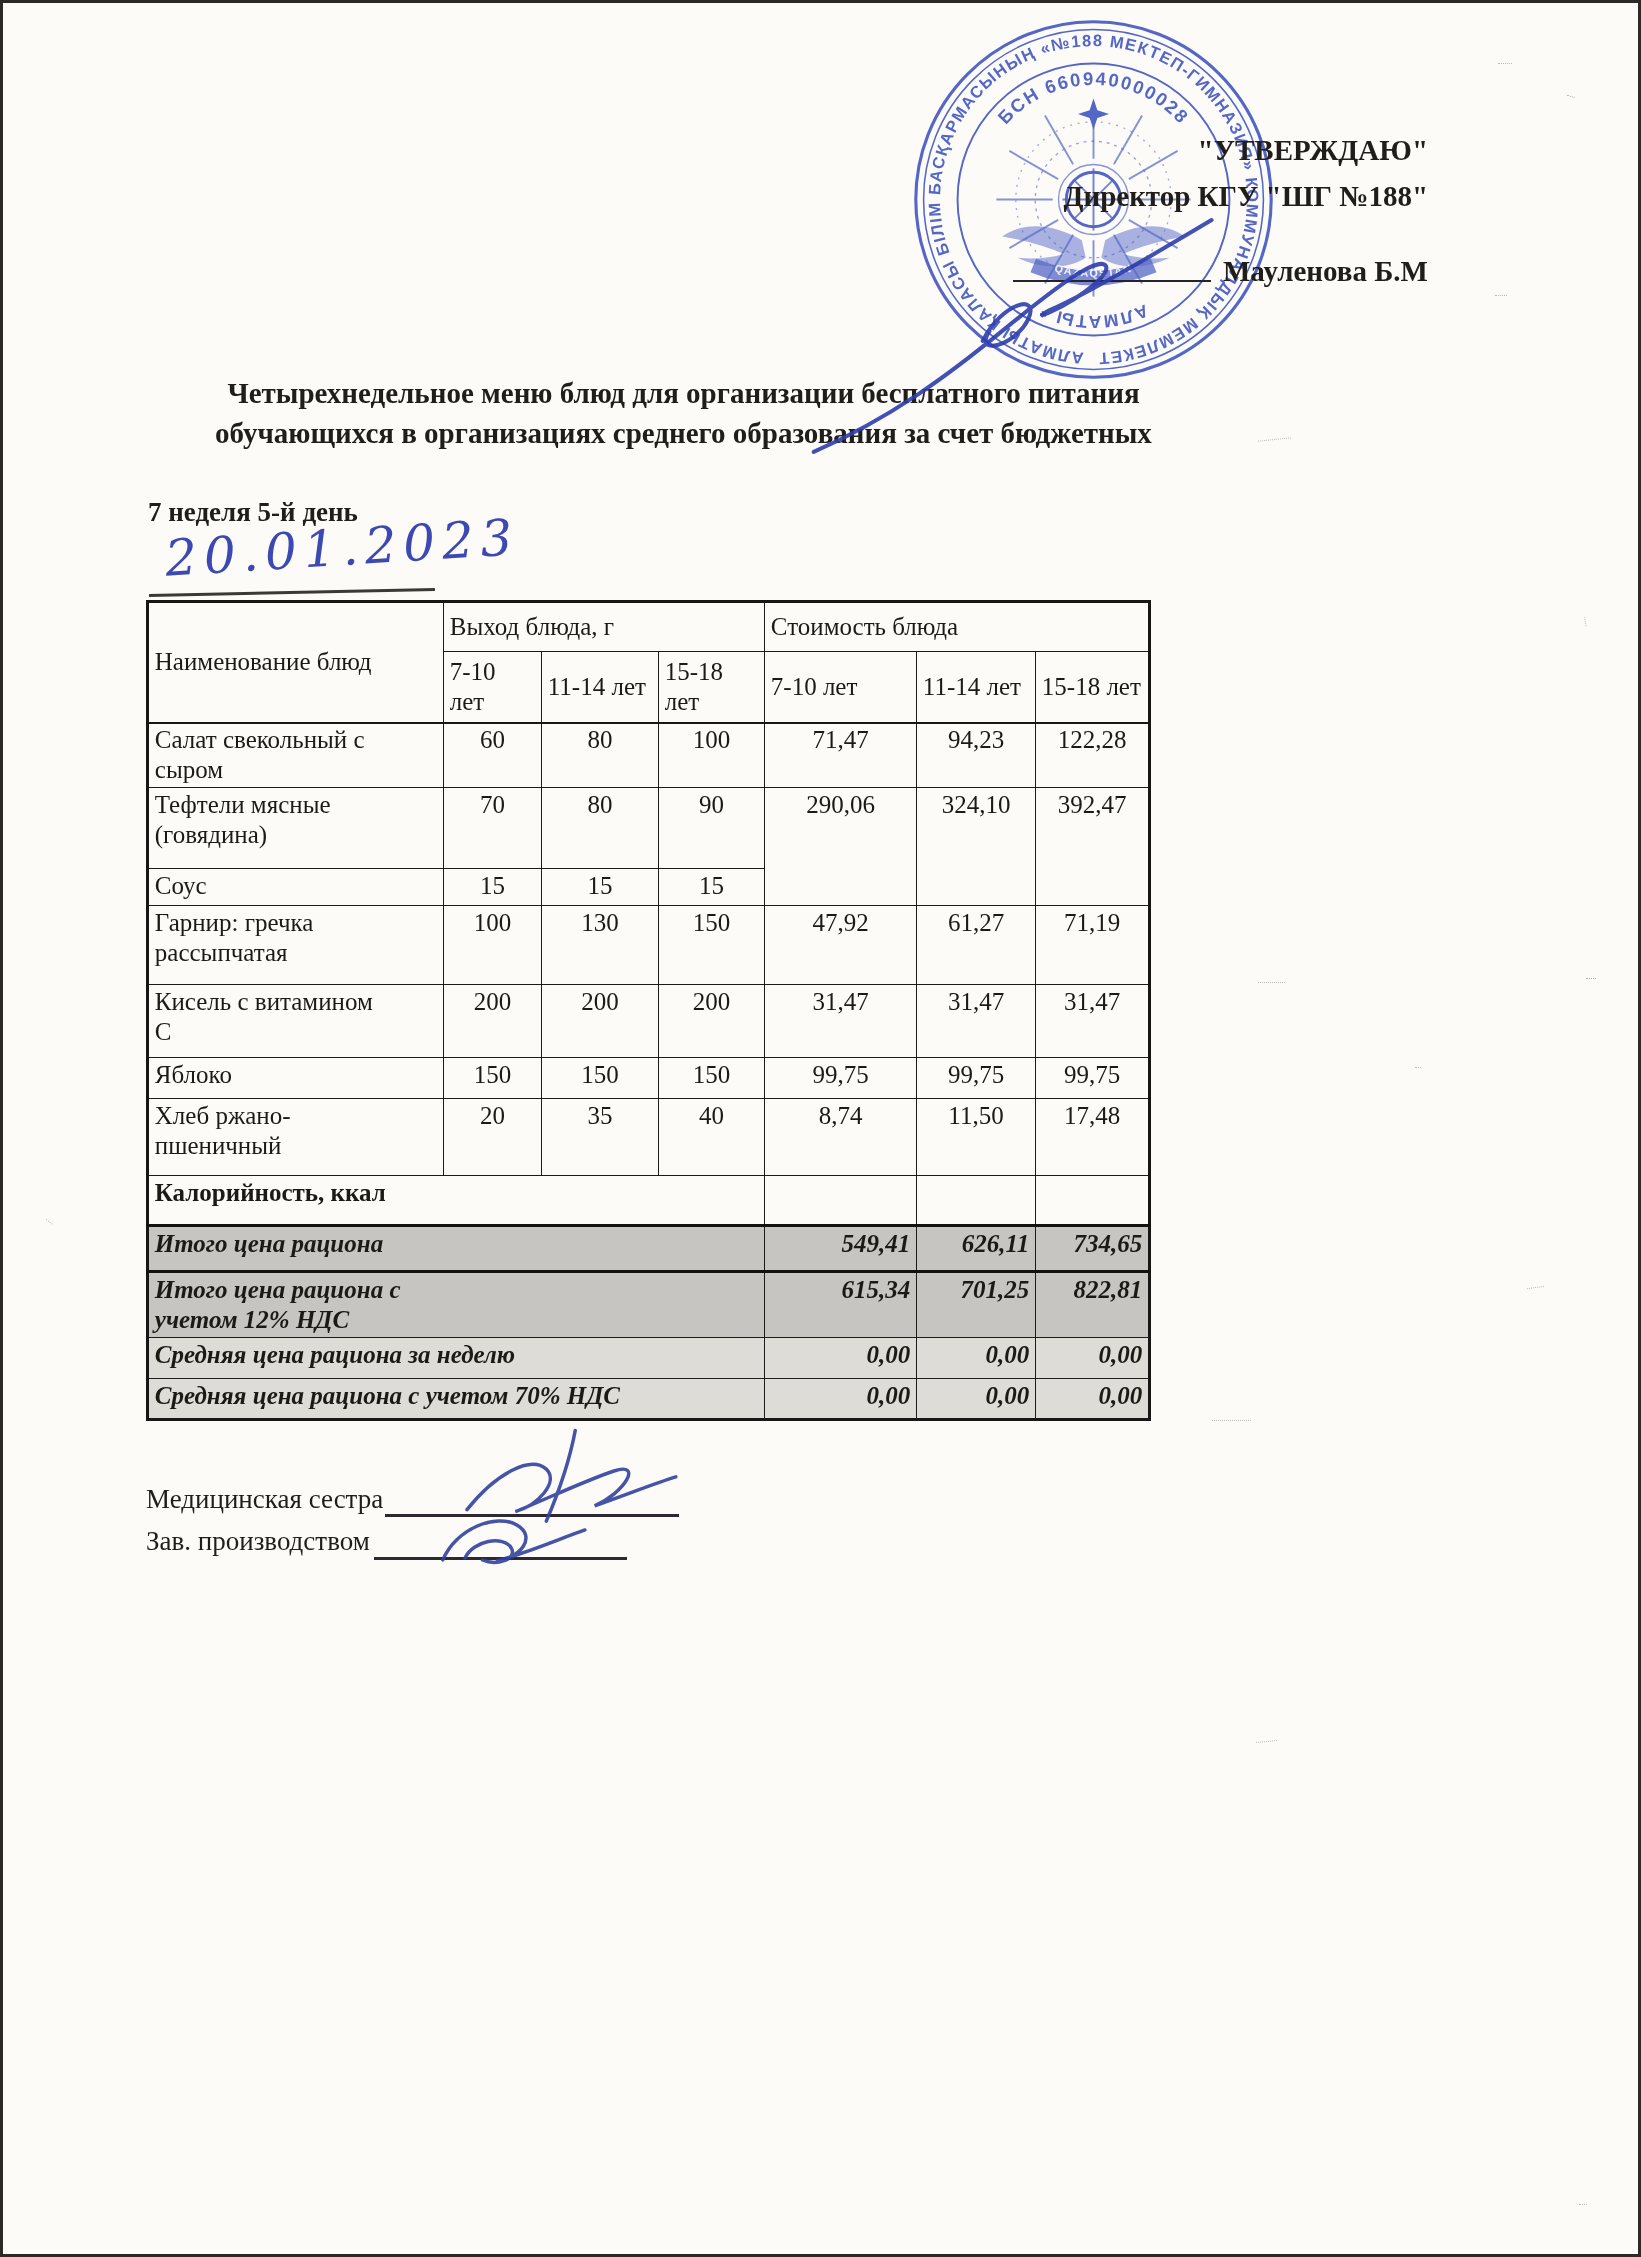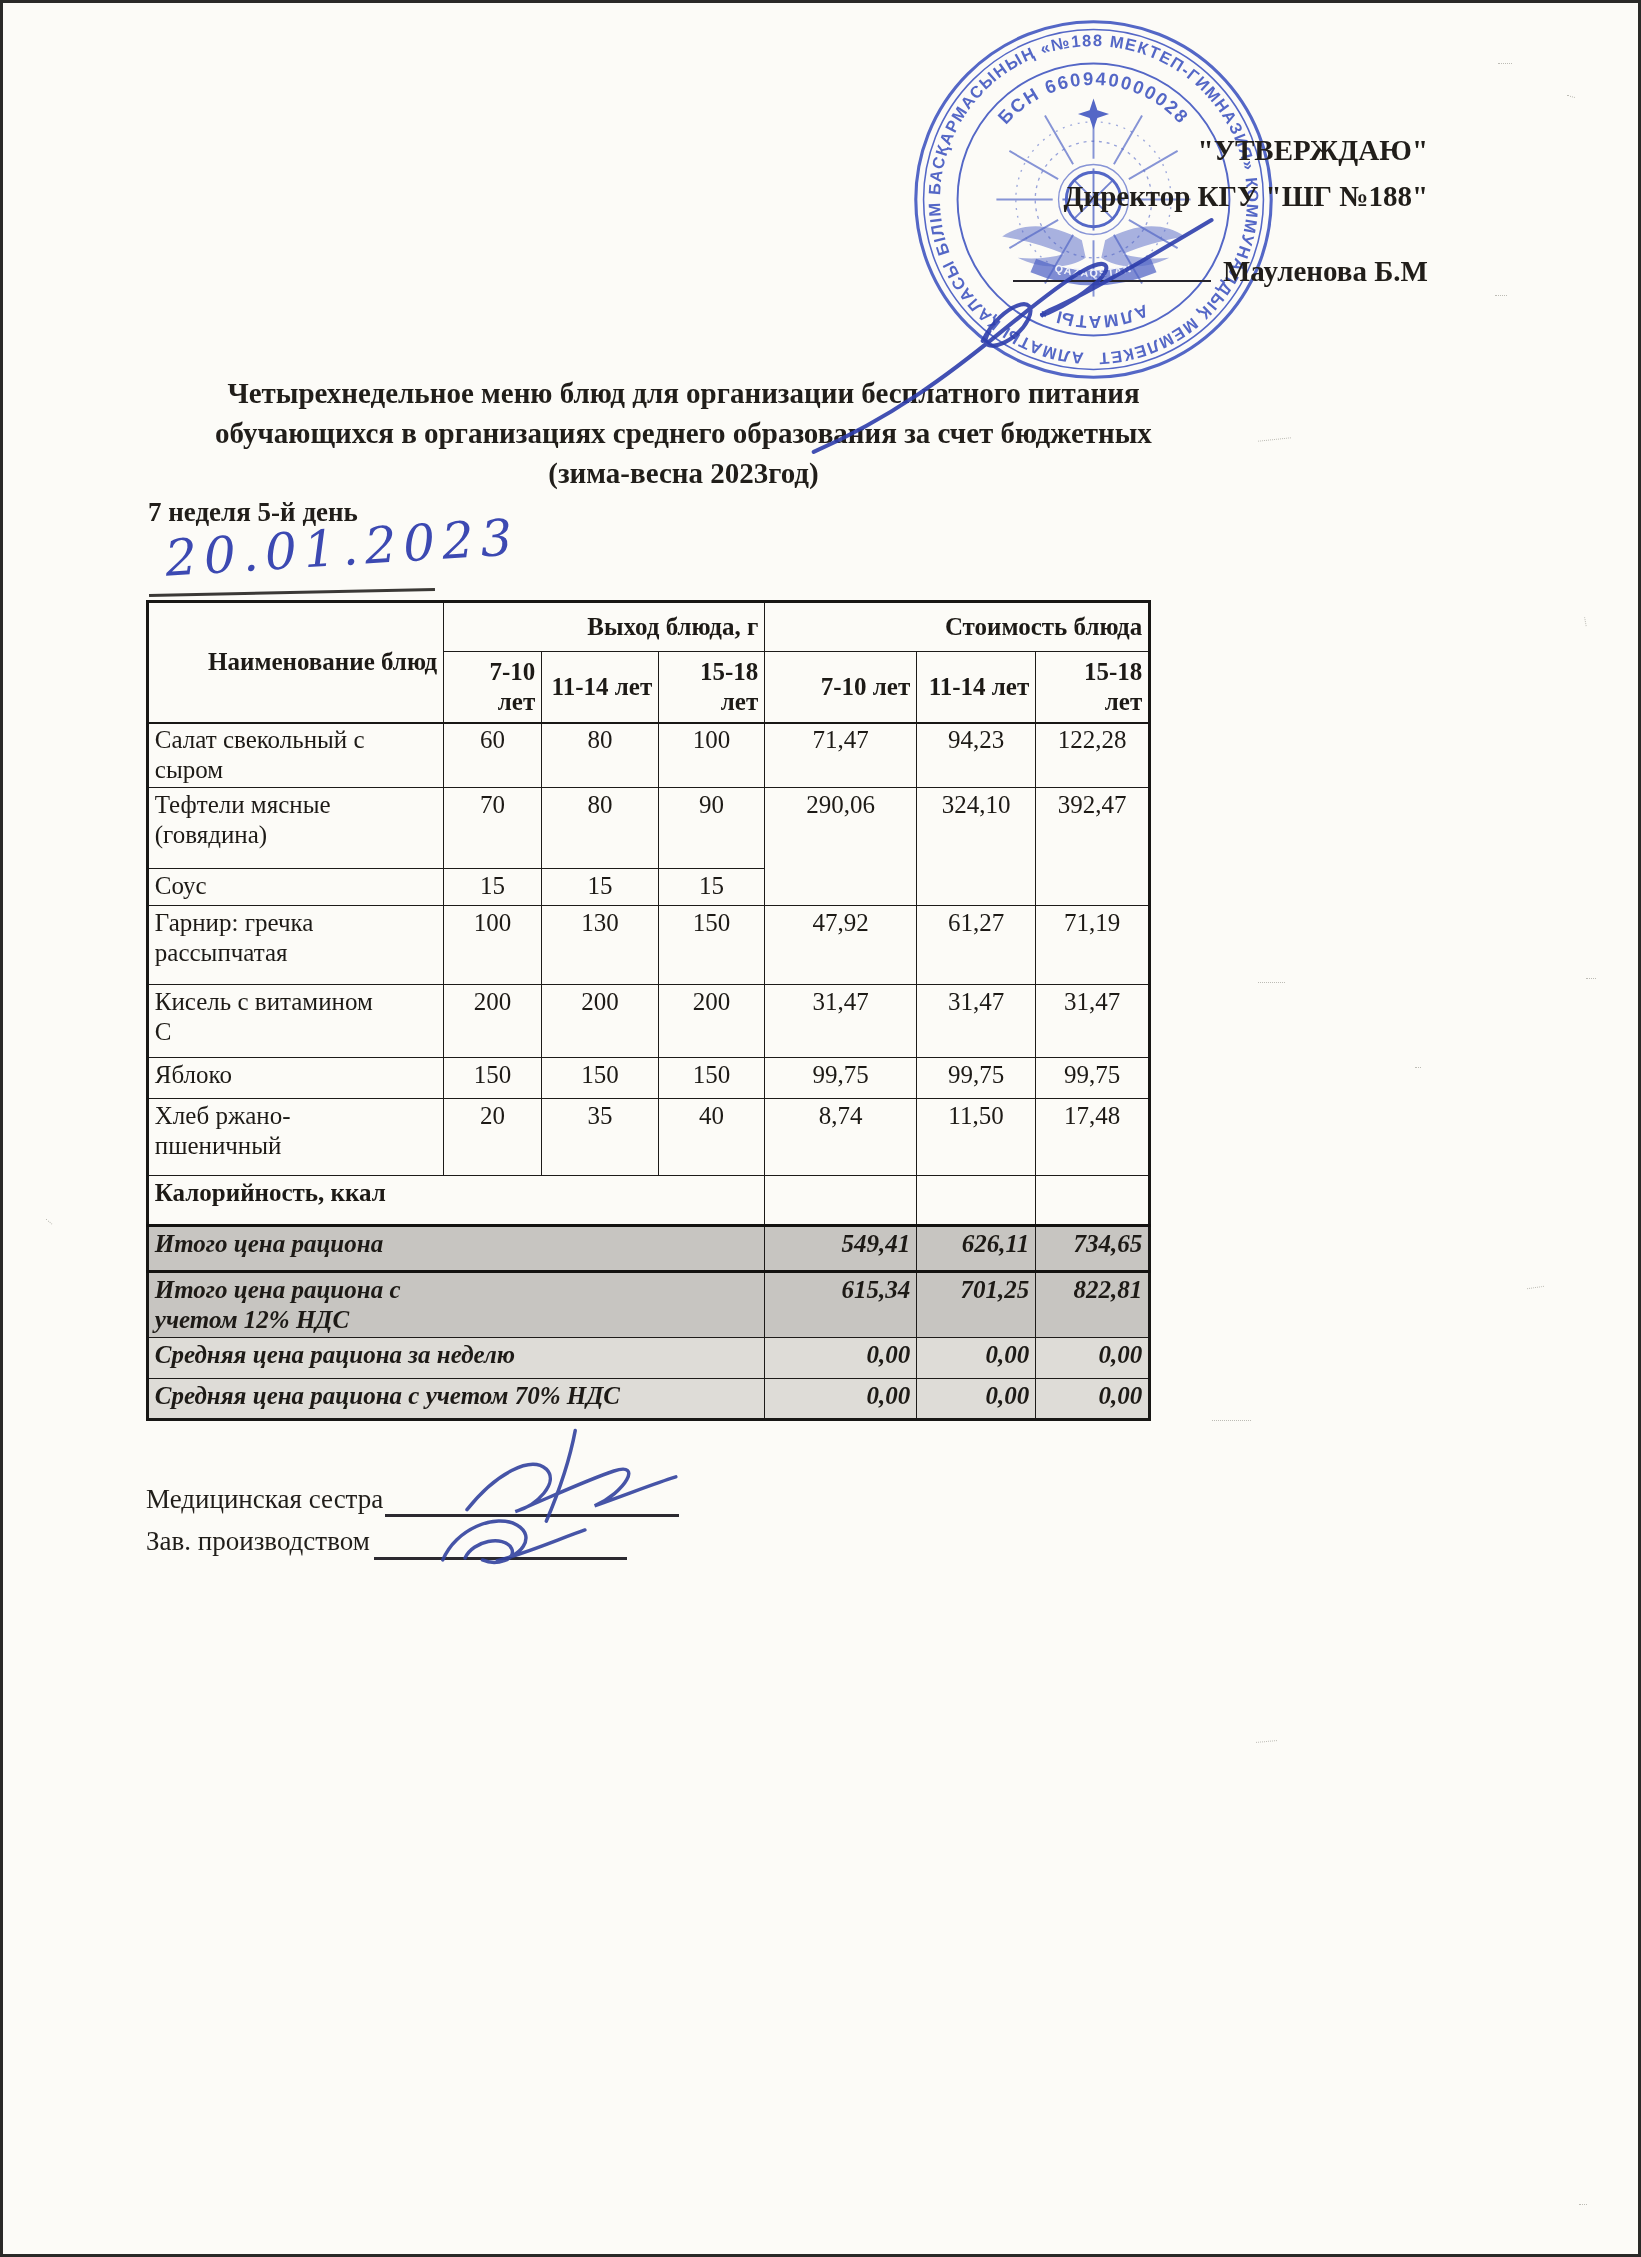--- a/index.html
+++ b/index.html
@@ -32,21 +32,21 @@
     transform:rotate(-3.5deg);font-family:"DejaVu Serif",serif;
   }
   .date-line{position:absolute;top:588px;left:146px;width:286px;height:2.9px;background:#3b3936;transform:rotate(-1.2deg);}
   
   .tbl-wrap{position:absolute;top:597px;left:143px;z-index:1;}
   table.menu{border-collapse:collapse;table-layout:fixed;width:1002px;border:3.9px solid #181715;}
   table.menu th,table.menu td{
     border:1.9px solid #1d1b19;font-size:25px;line-height:30px;color:#1d1a16;
     padding:1.9px 5.8px;vertical-align:top;overflow:hidden;
   }
-  table.menu th{font-weight:bold;text-align:right;vertical-align:middle;}
+  table.menu th{font-weight:normal;text-align:left;vertical-align:middle;}
   tr.h1{height:50px;} tr.h2{height:71px;}
   td.name{text-align:left;padding-left:8.7px;}
   td.name .nm{display:block;padding-right:54px;}
   td.num{text-align:center;}
   tbody tr:first-child td{border-top:2.9px solid #181715;}
   tr.r-salat{height:65px;} tr.r-teft{height:81px;margin-left:28px;} tr.r-sous{height:37px;}
   tr.r-garnir{height:79px;} tr.r-kisel{height:73px;} tr.r-apple{height:41px;}
   tr.r-bread{height:77px;} tr.r-kalor{height:50px;}
   tr.r-itogo1{height:46px;} tr.r-itogo2{height:64px;}
   tr.r-sred1{height:41px;} tr.r-sred2{height:41px;}
@@ -142,21 +142,20 @@
     <div class="l1">"УТВЕРЖДАЮ"</div>
     <div class="l2">Директор КГУ "ШГ №188"</div>
     <div class="sign-row">
       <span class="sig-line"></span><span>Мауленова Б.М</span>
     </div>
   </div>
 
   <div class="title">
     <div>Четырехнедельное меню блюд для организации бесплатного питания</div>
     <div>обучающихся в организациях среднего образования за счет бюджетных</div>
-    <div>(зима-весна 2023год)</div>
   </div>
 
   <div class="week">7 неделя 5-й день</div>
   <div class="hand-date">20.01.2023</div>
   <div class="date-line"></div>
 
   <div class="tbl-wrap">
     <table class="menu">
       <colgroup>
         <col style="width:296px">

